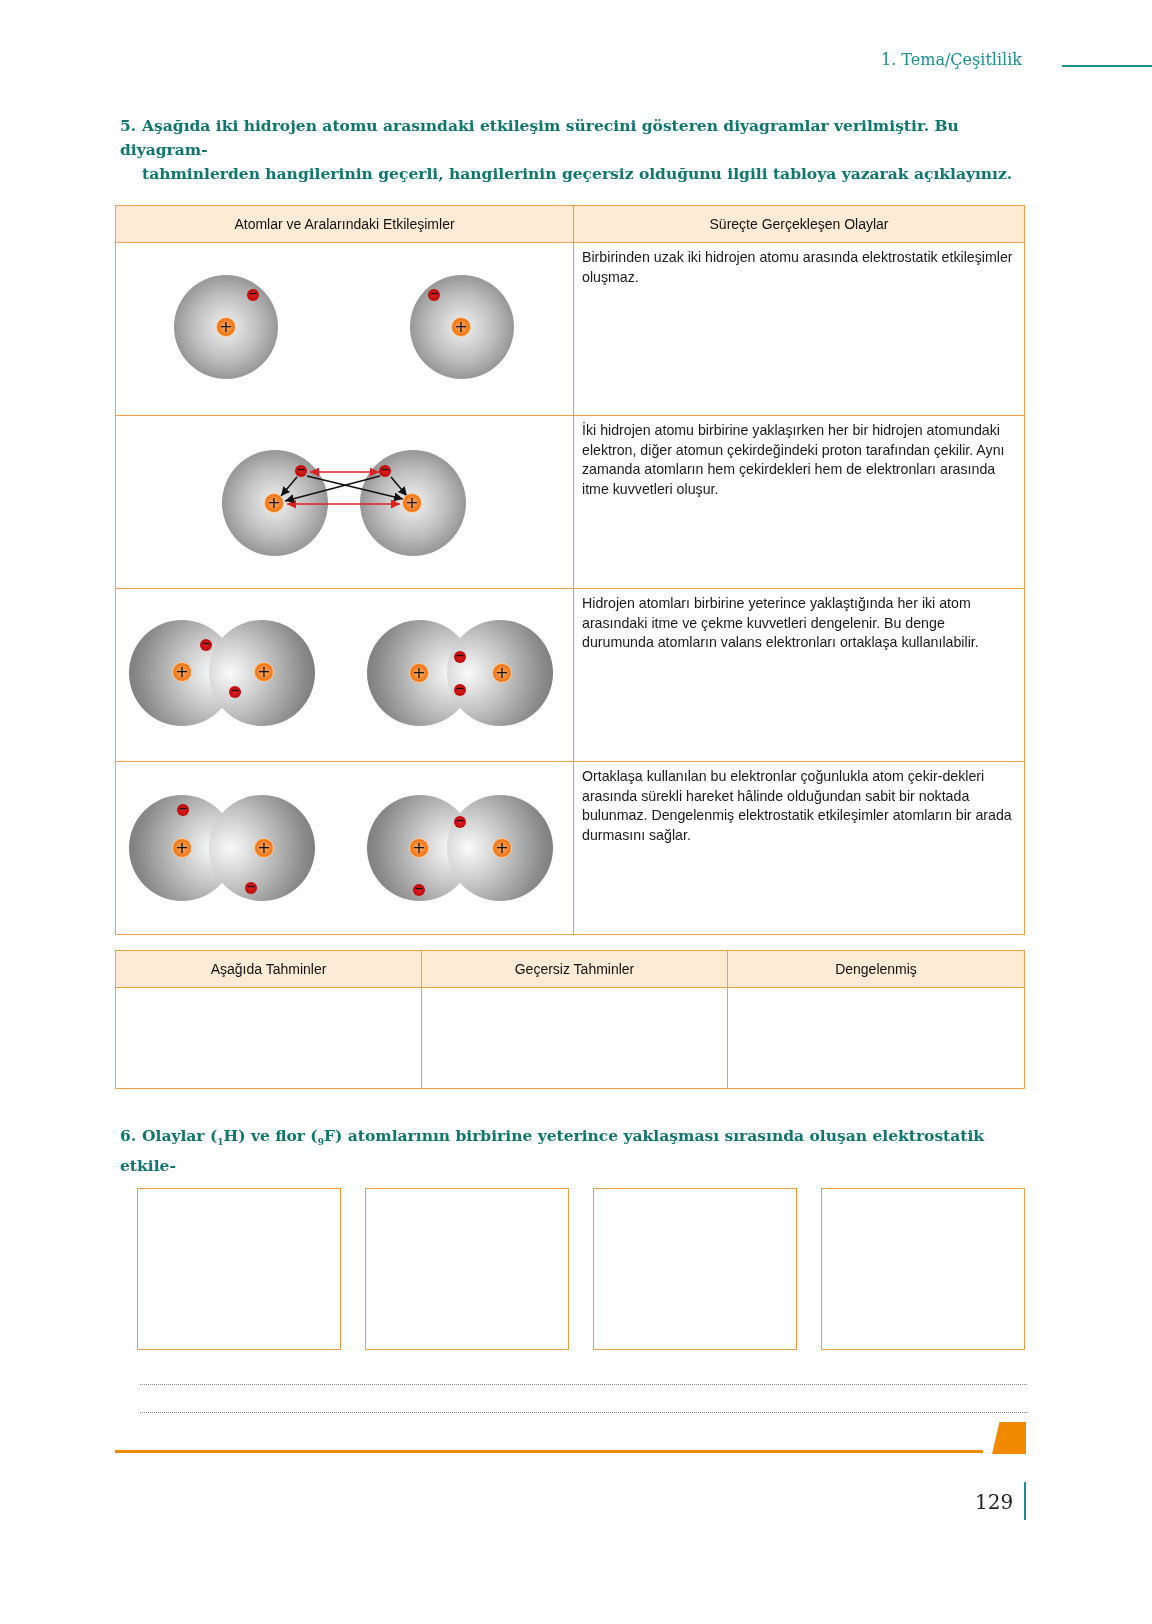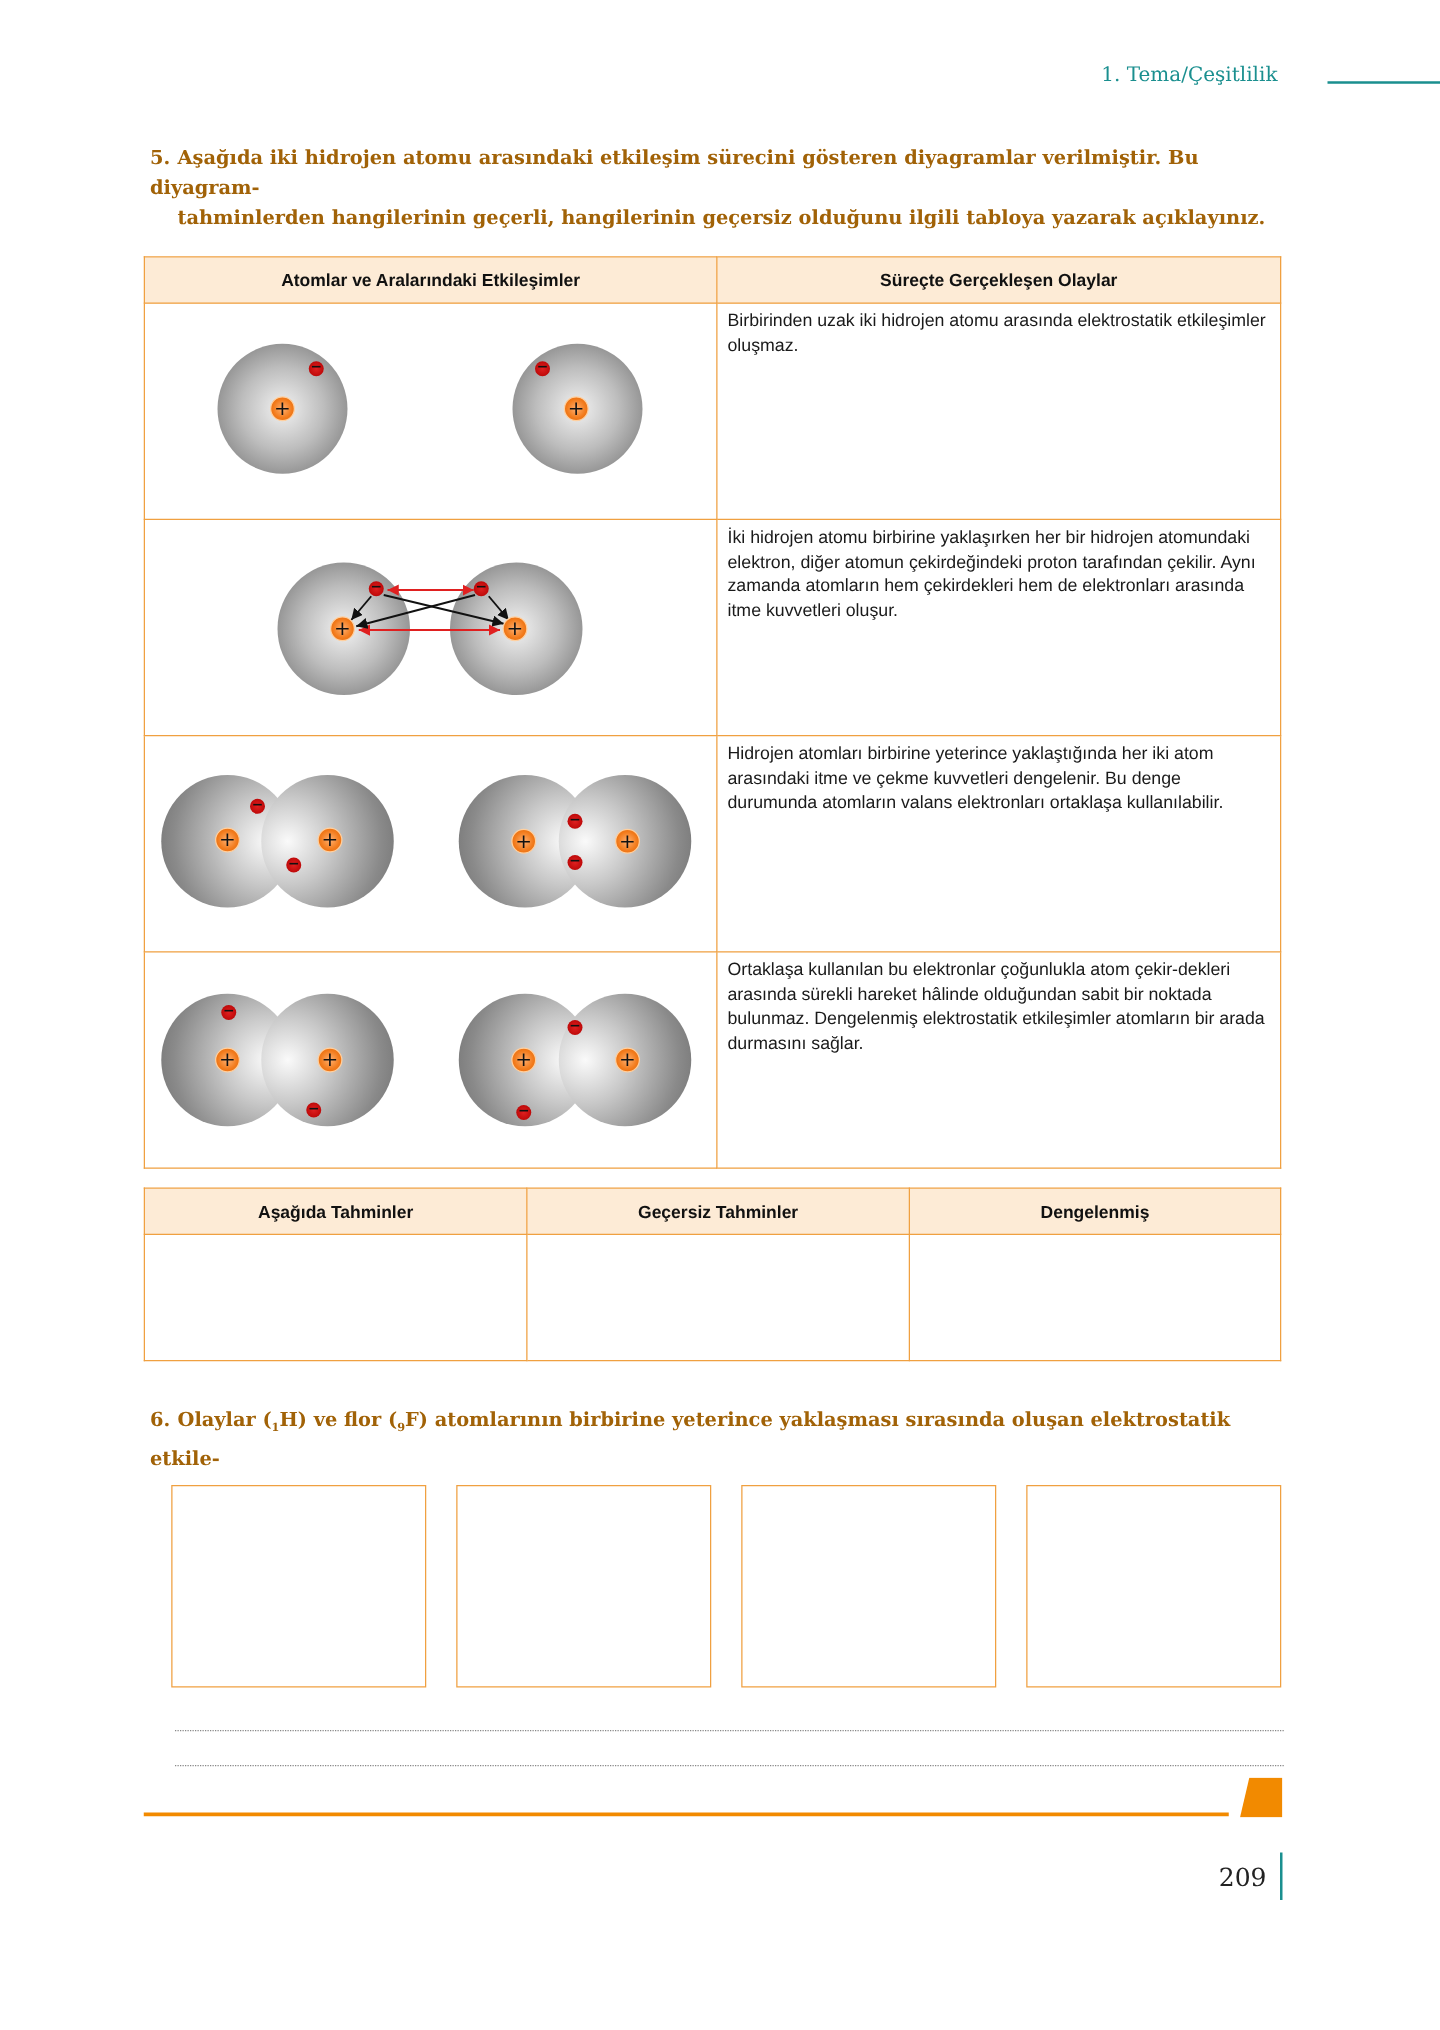--- a/index.html
+++ b/index.html
@@ -1,25 +1,25 @@
 <!DOCTYPE html>
 <html><head>
 <meta charset="utf-8">
 <style>
   html, body { margin: 0; padding: 0; background: #ffffff; }
   body { width: 1152px; height: 1624px; position: relative; overflow: hidden; font-family: "Liberation Sans", sans-serif; color: #111; }
   .abs { position: absolute; }
   .header-title { right: 130px; top: 50px; font-family: "DejaVu Serif", serif; color: #1a8f8f; font-size: 16px; }
   .header-line { left: 1062px; top: 65px; width: 90px; height: 2px; background: #1a8f8f; }
-  .q { left: 120px; font-family: "DejaVu Serif", serif; font-weight: bold; font-size: 15.5px; line-height: 24px; color: #a16207; }
+  .q { left: 120px; font-family: "DejaVu Serif", serif; font-weight: bold; font-size: 15.5px; line-height: 24px; color: #0f766e; }
   .q .num { display: inline-block; width: 22px; }
   .q .indent { padding-left: 22px; display: block; }
   table.t { position: absolute; border-collapse: collapse; }
   table.t td, table.t th { border: 1.5px solid #f0a040; }
-  table.t th { background: #fdebd6; font-size: 14px; font-weight: bold; height: 34px; margin-left: 23px; }
+  table.t th { background: #fdebd6; font-size: 14px; font-weight: normal; height: 34px; margin-left: 23px; }
   .desc { vertical-align: top; font-size: 14.2px; line-height: 19.5px; padding: 5px 8px; color: #1a1a1a; }
   .diag { position: relative; height: 170px; }
   .atom { position: absolute; border-radius: 50%; background: radial-gradient(circle, #f2f2f2 0%, #bdbdbd 45%, #7a7a7a 90%, #6e6e6e 100%); }
   .pair { position: absolute; width: 186px; height: 106px; }
   .pair .l, .pair .r { position: absolute; top: 0; width: 106px; height: 106px; border-radius: 50%; }
   .pair .l { left: 0; background: radial-gradient(circle at 80% 50%, #fafafa 0%, #c8c8c8 35%, #8a8a8a 75%, #6e6e6e 100%); }
   .pair .r { left: 80px; background: radial-gradient(circle at 20% 50%, #fafafa 0%, #c8c8c8 35%, #8a8a8a 75%, #6e6e6e 100%); }
   .p { position: absolute; width: 20px; height: 20px; border-radius: 50%; background: radial-gradient(circle, #ffb070 0%, #f27a1a 60%, #e06a10 100%); border: 1px solid #ffd0a0; box-sizing: border-box; color: #111; font-size: 16px; line-height: 18px; text-align: center; font-family: "DejaVu Sans", sans-serif; }
   .e { position: absolute; width: 12px; height: 12px; border-radius: 50%; background: radial-gradient(circle, #e02020 0%, #b00000 100%); color: #111; font-size: 11px; line-height: 10px; text-align: center; font-family: "DejaVu Sans", sans-serif; font-weight: bold; }
   .drawbox { position: absolute; top: 1188px; width: 204px; height: 162px; border: 1.5px solid #f0a040; box-sizing: border-box; }
@@ -162,14 +162,14 @@
 <div class="drawbox" style="left:137px;"></div>
 <div class="drawbox" style="left:365px;"></div>
 <div class="drawbox" style="left:593px;"></div>
 <div class="drawbox" style="left:821px;"></div>
 
 <div class="dotline" style="top:1384px;"></div>
 <div class="dotline" style="top:1412px;"></div>
 
 <div class="footline"></div>
 <div class="foottab"></div>
-<div class="pagenum">209</div>
+<div class="pagenum">129</div>
 <div class="pagebar"></div>
 
 </body></html>

